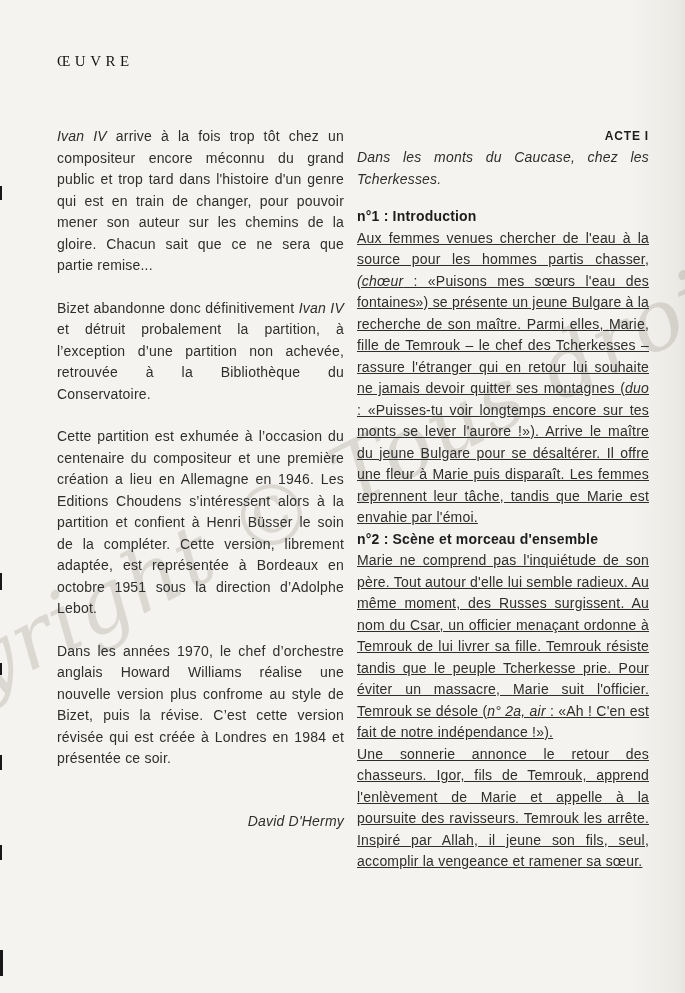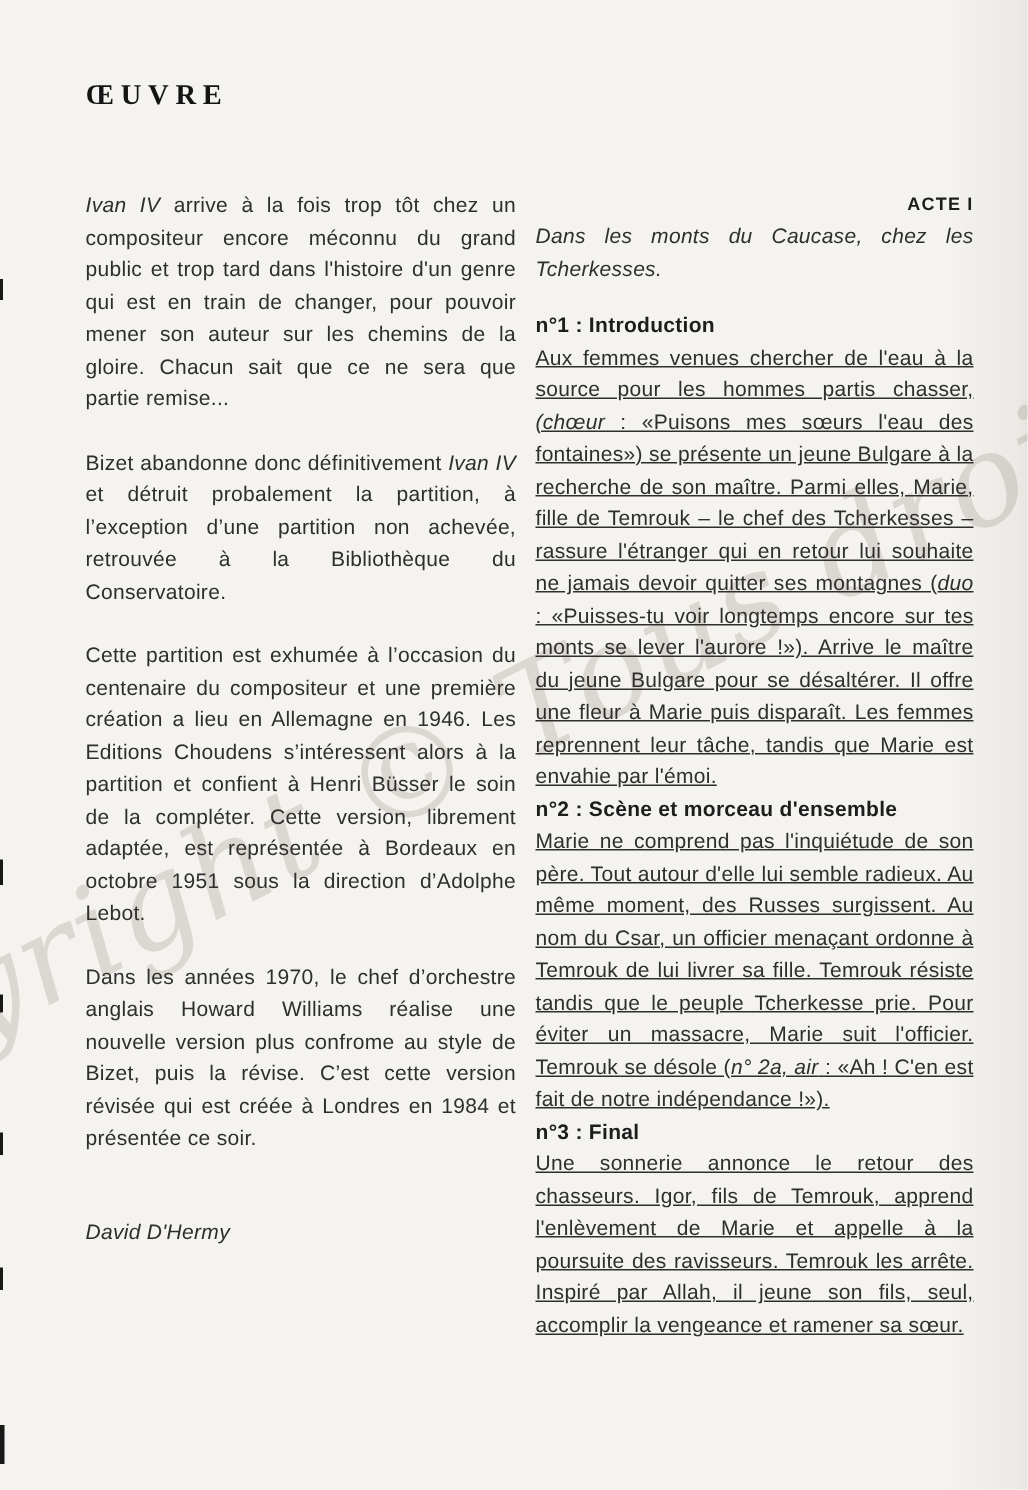--- a/index.html
+++ b/index.html
@@ -35,22 +35,22 @@
     color: rgba(118,108,90,0.20);
     white-space: nowrap;
     transform: rotate(-27deg);
     transform-origin: left center;
     pointer-events: none;
   }
 
   .page-header {
     position: absolute; left: 57px; top: 53px;
     font-family: "Liberation Serif", serif;
-    font-weight: 700;
-    font-size: 19px;
+    font-weight: 400;
+    font-size: 15px;
     letter-spacing: 4.5px;
     color: #141414;
   }
 
   .columns {
     position: absolute; left: 57px; top: 126px; width: 592px;
     display: flex; justify-content: space-between;
   }
   .col-left  { width: 287px; }
   .col-right { width: 292px; }
@@ -80,20 +80,21 @@
     letter-spacing: 0.8px;
     text-align: right;
   }
   .act-subtitle { margin-bottom: 16px; }
 
   .signature {
     margin-top: 43px;
     font-size: 14px; font-style: italic;
     letter-spacing: 0.2px;
     color: #2e2e2e;
+    text-align: right;
   }
 </style>
 </head>
 <body>
 
 <div class="scan-shade"></div>
 
 <div class="edge-mark em1"></div>
 <div class="edge-mark em2"></div>
 <div class="edge-mark em3"></div>
@@ -123,18 +124,17 @@
       <div class="section-heading">n°1 : Introduction</div>
       <p class="para"><span>Aux femmes venues chercher de l'eau à la source pour les hommes partis chasser, </span><i>(chœur</i><span> : «Puisons mes sœurs l'eau des fontaines») se présente un jeune Bulgare à la recherche de son maître. Parmi elles, Marie, fille de Temrouk – le chef des Tcherkesses – rassure l'étranger qui en retour lui souhaite ne jamais devoir quitter ses montagnes (</span><i>duo</i><span> : «Puisses-tu voir longtemps encore sur tes monts se lever l'aurore !»). Arrive le maître du jeune Bulgare pour se désaltérer. Il offre une fleur à Marie puis disparaît. Les femmes reprennent leur tâche, tandis que Marie est envahie par l'émoi.</span></p>
     </div>
 
     <div class="section">
       <div class="section-heading">n°2 : Scène et morceau d'ensemble</div>
       <p class="para"><span>Marie ne comprend pas l'inquiétude de son père. Tout autour d'elle lui semble radieux. Au même moment, des Russes surgissent. Au nom du Csar, un officier menaçant ordonne à Temrouk de lui livrer sa fille. Temrouk résiste tandis que le peuple Tcherkesse prie. Pour éviter un massacre, Marie suit l'officier. Temrouk se désole (</span><i>n° 2a, air</i><span> : «Ah ! C'en est fait de notre indépendance !»).</span></p>
     </div>
 
     <div class="section">
-      <div class="section-heading">n°3 : Final</div>
       <p class="para"><span>Une sonnerie annonce le retour des chasseurs. Igor, fils de Temrouk, apprend l'enlèvement de Marie et appelle à la poursuite des ravisseurs. Temrouk les arrête. Inspiré par Allah, il jeune son fils, seul, accomplir la vengeance et ramener sa sœur.</span></p>
     </div>
   </div>
 
 </div>
 
 </body></html>

